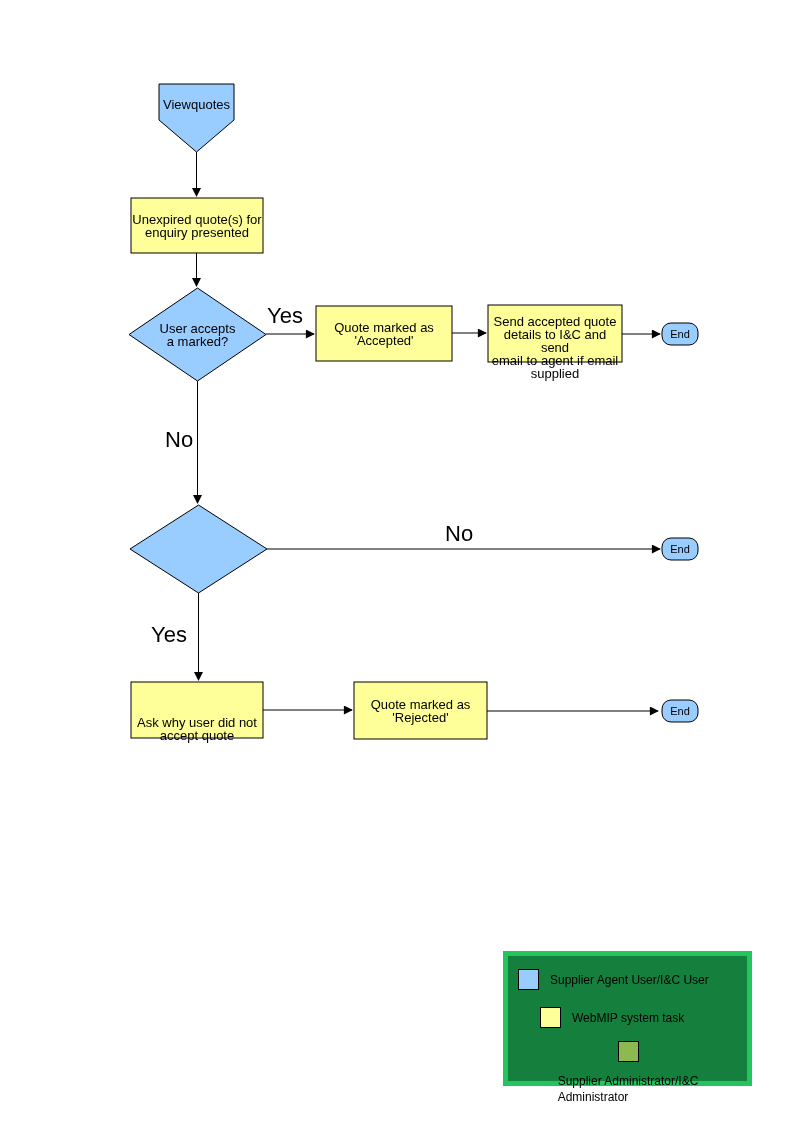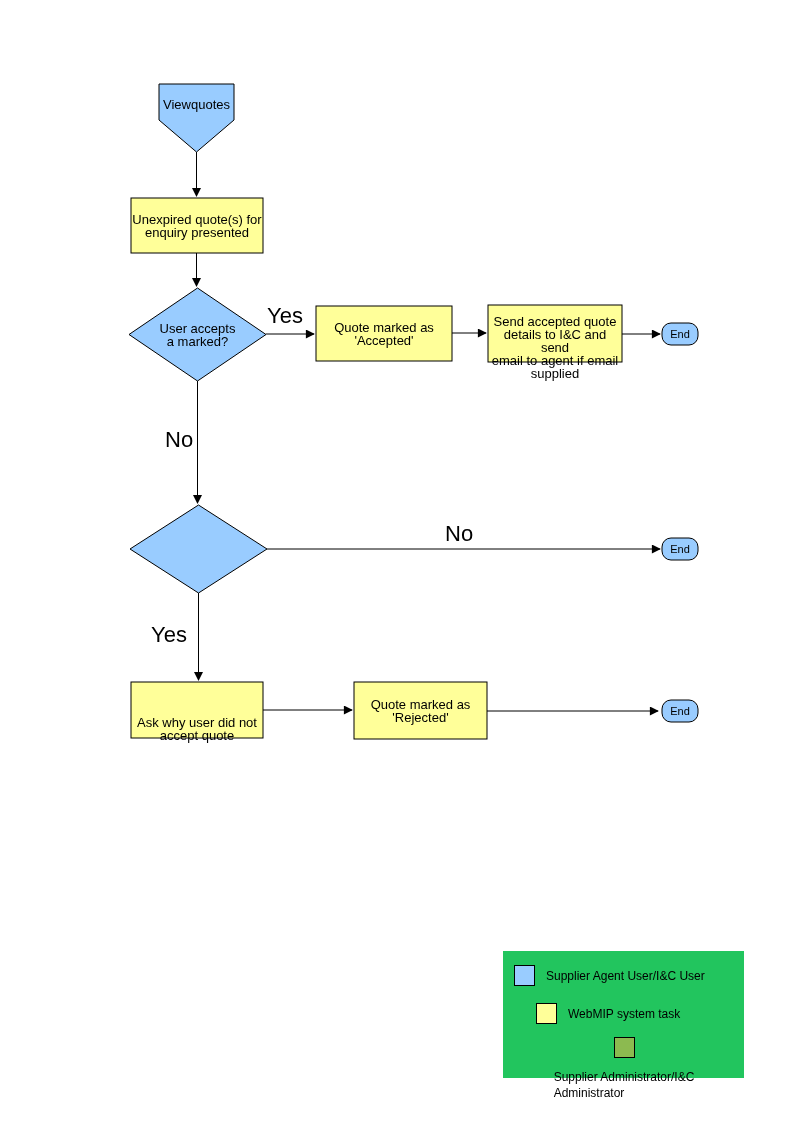--- a/index.html
+++ b/index.html
@@ -31,22 +31,22 @@
     line-height: 22px;
     pointer-events: none;
     text-align: center;
   }
   .legend {
     position: absolute;
     left: 503px;
     top: 951px;
     width: 239px;
     height: 125px;
-    border: 1px solid #22c55e;
-    background: #22c55e;
+    border: 5px solid #22c55e;
+    background: #15803d;
   }
   .legend-row {
     position: absolute;
     left: 10px;
     display: flex;
     align-items: center;
     gap: 11px;
     width: 220px;
   }
   .legend-swatch {

